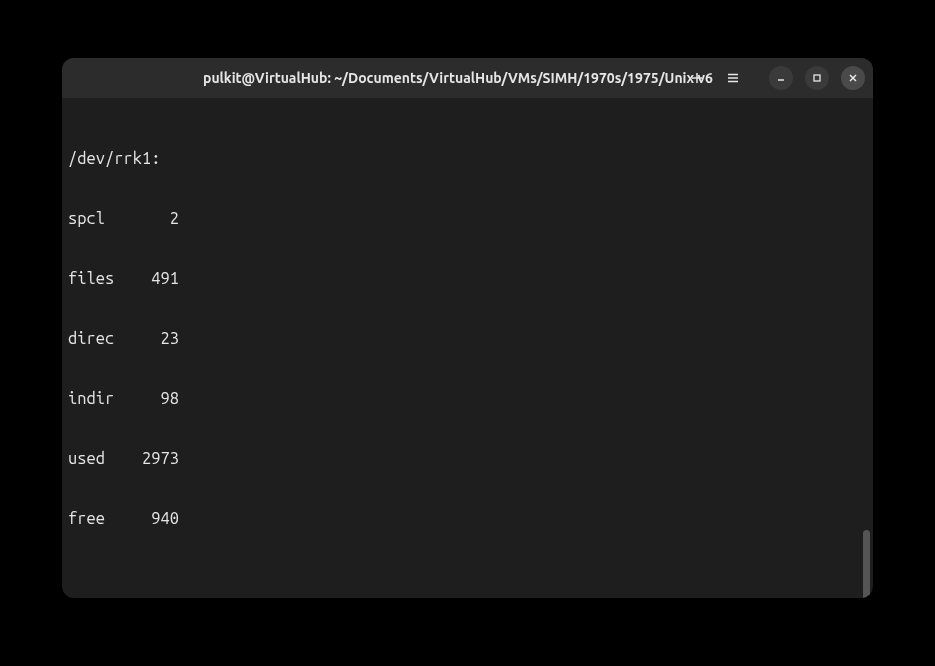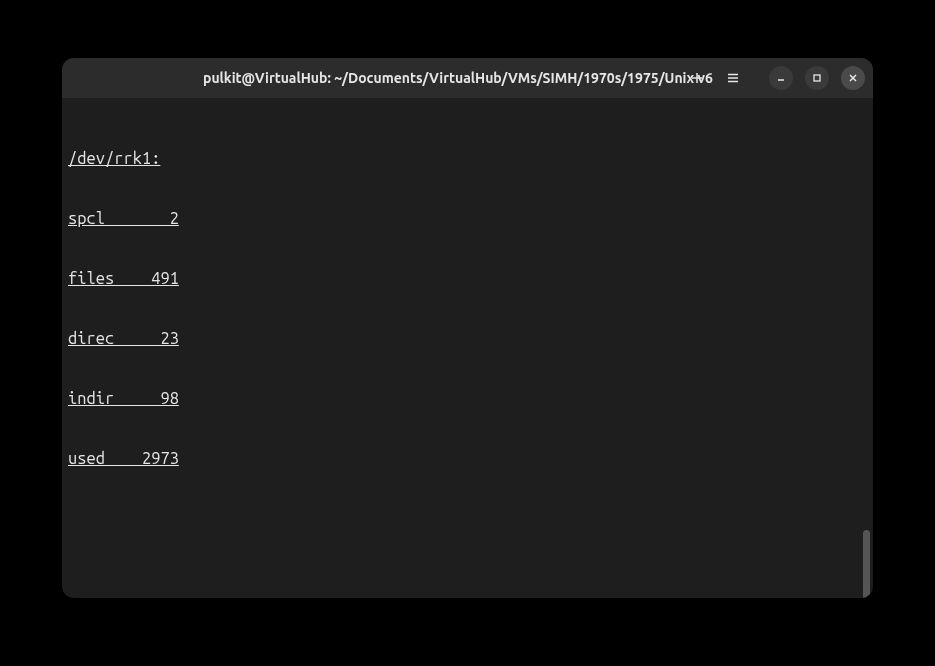--- a/index.html
+++ b/index.html
@@ -87,21 +87,20 @@
       font-size: 16.5px;
       line-height: 20px;
       white-space: pre;
       font-family: 'Ubuntu Mono', 'DejaVu Sans Mono', 'Liberation Mono', monospace;
       height: calc(100% - 40px);
       overflow: hidden;
       position: relative;
     }
     .terminal-line {
       white-space: pre;
-      text-decoration: underline;
     }
     .scrollbar {
       position: absolute;
       right: 3px;
       top: 432px;
       width: 7px;
       height: 100px;
       background: #555;
       border-radius: 4px;
     }
@@ -145,20 +144,21 @@
       </div>
     </div>
   </div>
   <div class="terminal-body">
     <div class="terminal-line">/dev/rrk1:</div>
     <div class="terminal-line">spcl       2</div>
     <div class="terminal-line">files    491</div>
     <div class="terminal-line">direc     23</div>
     <div class="terminal-line">indir     98</div>
     <div class="terminal-line">used    2973</div>
+    <div class="terminal-line">free     940</div>
     
     
     
     
     
     
     
     
     
     

